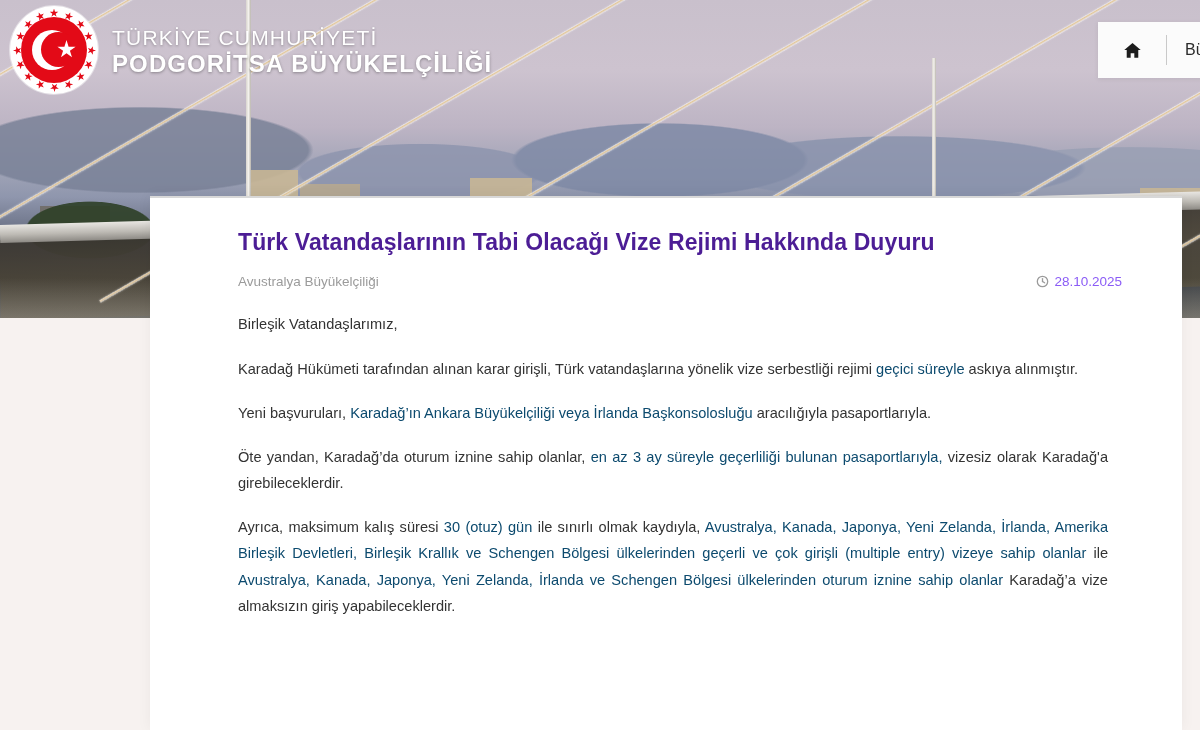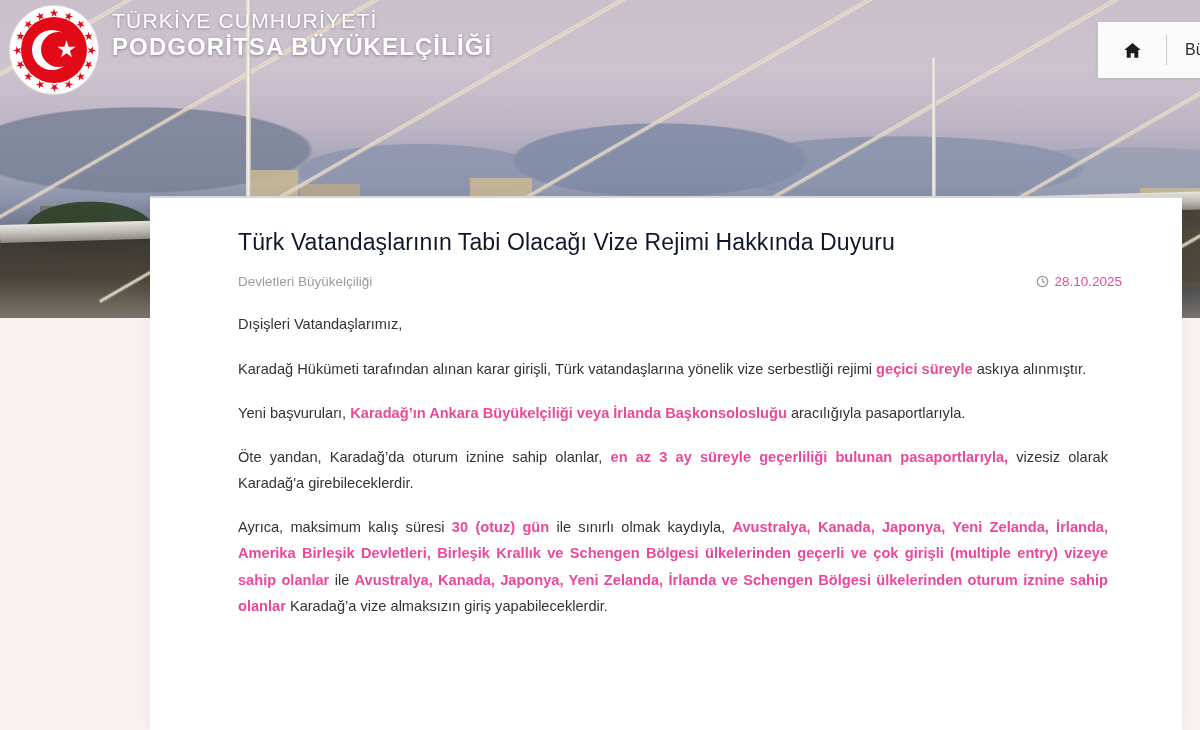--- a/index.html
+++ b/index.html
@@ -117,21 +117,21 @@
   
   .header {
     position: absolute;
     left: 0; top: 0;
     width: 1200px; height: 110px;
     z-index: 30;
   }
   .brand {
     position: absolute;
     left: 10px; top: 6px;
-    display: flex; gap: 14px;
+    display: flex; align-items: center; gap: 14px;
   }
   .emblem {
     position: relative;
     width: 88px; height: 88px;
     border-radius: 50%;
     background: #ffffff;
     box-shadow: 0 0 0 1px rgba(255,255,255,.45);
     flex: 0 0 auto;
   }
   .emblem .star-ring { position: absolute; inset: 0; }
@@ -227,56 +227,56 @@
     width: 1032px;
     min-height: 534px;
     background: #ffffff;
     border-top: 2px solid #d8d8d8;
     z-index: 20;
     box-shadow: 0 0 14px rgba(0,0,0,.05);
     padding: 30px 60px 34px 88px;
   }
   .post-title {
     font-size: 23px;
-    font-weight: 400;
-    color: #0f172a;
+    font-weight: 700;
+    color: #4c1d95;
     letter-spacing: .1px;
     line-height: 1.3;
   }
   .post-meta {
     display: flex;
     align-items: center;
     justify-content: space-between;
     margin-top: 16px;
     margin-bottom: 22px;
   }
   .post-source {
     font-size: 13.5px;
     color: #9b9b9b;
   }
   .post-date {
     font-size: 13.5px;
-    color: #ec4899;
+    color: #8b5cf6;
     display: flex; align-items: center; gap: 5px;
   }
   .clock-icon { width: 13px; height: 13px; display:block; }
   .clock-icon circle { fill:none; stroke:#9b9b9b; stroke-width:1.6; }
   .clock-icon line { stroke:#9b9b9b; stroke-width:1.6; stroke-linecap:round; }
 
   .body-text { padding-right: 14px; }
   .body-text p {
     font-size: 14.6px;
     line-height: 1.82;
     color: #333333;
     margin: 0 0 17px 0;
     text-align: justify;
   }
   .body-text p.first { margin-bottom: 19px; }
   .body-text p:last-child { margin-bottom: 0; }
-  .body-text b, .body-text strong { font-weight: 700; color: #ec4899; }
+  .body-text b, .body-text strong { font-weight: 400; color: #0c4a6e; }
 </style>
 </head>
 <body>
 
 <div id="root">
 
   <div class="hero">
     <div class="hero-mountains"></div>
 
     <div class="hero-city">
@@ -352,33 +352,33 @@
       </svg>
     </div>
     <div class="nav-sep"></div>
     <div class="nav-item">Büyükelçilik</div>
   </nav>
 
   <article class="card">
     <h1 class="post-title">Türk Vatandaşlarının Tabi Olacağı Vize Rejimi Hakkında Duyuru</h1>
 
     <div class="post-meta">
-      <span class="post-source">Devletleri Büyükelçiliği</span>
+      <span class="post-source">Avustralya Büyükelçiliği</span>
       <span class="post-date">
         <svg class="clock-icon" viewBox="0 0 16 16">
           <circle cx="8" cy="8" r="6.4"></circle>
           <line x1="8" y1="8" x2="8" y2="4.4"></line>
           <line x1="8" y1="8" x2="10.6" y2="9.6"></line>
         </svg>
         <span>28.10.2025</span>
       </span>
     </div>
 
     <div class="body-text">
-        <p class="first"><span>Dışişleri Vatandaşlarımız,</span></p>
+        <p class="first"><span>Birleşik Vatandaşlarımız,</span></p>
         <p><span>Karadağ Hükümeti tarafından alınan karar girişli, Türk vatandaşlarına yönelik vize serbestliği rejimi </span><b>geçici süreyle</b><span> askıya alınmıştır.</span></p>
         <p><span>Yeni başvuruları, </span><b>Karadağ’ın Ankara Büyükelçiliği veya İrlanda Başkonsolosluğu</b><span> aracılığıyla pasaportlarıyla.</span></p>
         <p><span>Öte yandan, Karadağ’da oturum iznine sahip olanlar, </span><b>en az 3 ay süreyle geçerliliği bulunan pasaportlarıyla,</b><span> vizesiz olarak Karadağ'a girebileceklerdir.</span></p>
         <p><span>Ayrıca, maksimum kalış süresi </span><b>30 (otuz) gün</b><span> ile sınırlı olmak kaydıyla, </span><b>Avustralya, Kanada, Japonya, Yeni Zelanda, İrlanda, Amerika Birleşik Devletleri, Birleşik Krallık ve Schengen Bölgesi ülkelerinden geçerli ve çok girişli (multiple entry) vizeye sahip olanlar</b><span> ile </span><b>Avustralya, Kanada, Japonya, Yeni Zelanda, İrlanda ve Schengen Bölgesi ülkelerinden oturum iznine sahip olanlar</b><span> Karadağ’a vize almaksızın giriş yapabileceklerdir.</span></p>
       </div>
   </article>
 
 </div>
 
 </body></html>

